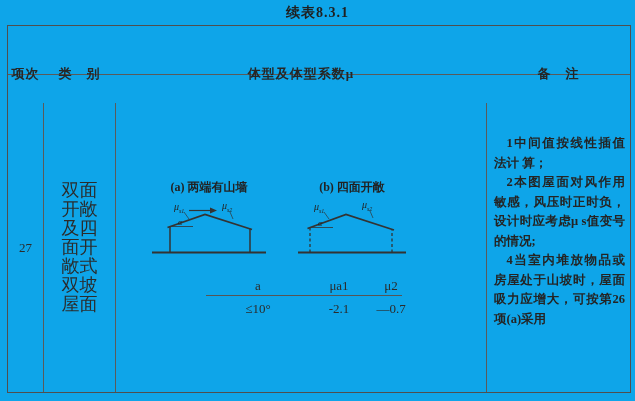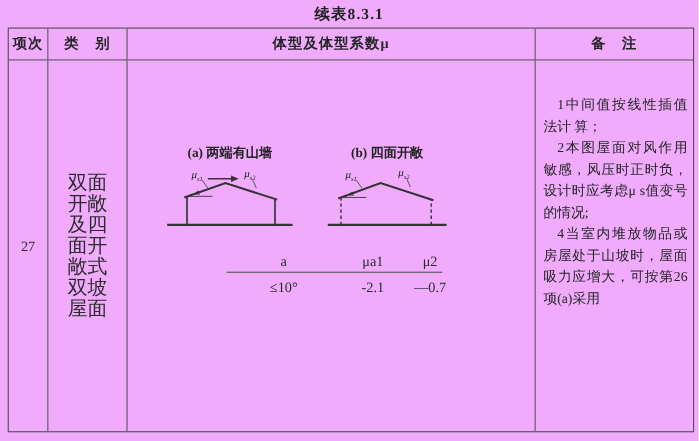--- a/index.html
+++ b/index.html
@@ -1,33 +1,33 @@
 <!DOCTYPE html>
 <html><head>
 <meta charset="utf-8">
 <style>
   html,body{margin:0;padding:0;background:#ffffff;}
   .page{
-    position:relative;width:635px;height:401px;background:#f0abfc;
+    position:relative;width:635px;height:401px;background:#0ea5e9;
     font-family:"Liberation Serif","DejaVu Serif",serif;color:#2b2b2b;
     overflow:hidden;
   }
   .doc-title{
     position:absolute;top:4px;left:0;width:100%;text-align:center;
     font-size:14px;font-weight:bold;letter-spacing:1px;color:#1f1f1f;
   }
   .doc-table{
     position:absolute;left:7px;top:25px;width:624px;height:368px;
     border:1.5px solid #4f4f4f;
     display:grid;
     grid-template-columns:36px 72px 371px 1fr;
     grid-template-rows:29px 1fr;
     box-sizing:border-box;
   }
-  .cell{box-sizing:border-box;}
+  .cell{box-sizing:border-box;margin-top:48px;}
   .br{border-right:1px solid #5a5a5a;}
   .bb{border-bottom:1px solid #5a5a5a;}
   .th{
     display:flex;align-items:center;justify-content:center;
     font-size:13px;font-weight:bold;color:#262626;letter-spacing:1px;
   }
   .td-item{display:flex;align-items:center;justify-content:center;font-size:13px;}
   .td-cat{display:flex;align-items:center;justify-content:center;}
   .td-cat span{display:block;width:53px;font-size:18px;line-height:19px;text-align:center;}
   .td-fig{position:relative;font-size:12px;}
@@ -44,21 +44,21 @@
     display:grid;grid-template-columns:92px 70px 34px;
     border-bottom:1px solid #555;padding-bottom:1px;padding-left:6px;
   }
   .coef-head div{text-align:center;}
   .coef-row{
     display:grid;grid-template-columns:92px 70px 34px;
     padding-left:6px;margin-top:5px;line-height:16px;
   }
   .coef-row div{text-align:center;}
   .td-remarks{padding:31px 5px 0 7px;font-size:12.5px;line-height:19.5px;color:#242424;}
-  .td-remarks p{margin:0;text-indent:1em;text-align:justify;}
+  .td-remarks p{margin:0;text-indent:1em;text-align:justify;font-weight:bold;}
   svg{display:block;}
   .stroke{stroke:#333;fill:none;}
   text{fill:#222;font-family:"Liberation Serif","DejaVu Serif",serif;}
 </style>
 </head>
 <body>
 
 <div class="page">
 
   <div class="doc-title">续表8.3.1</div>

